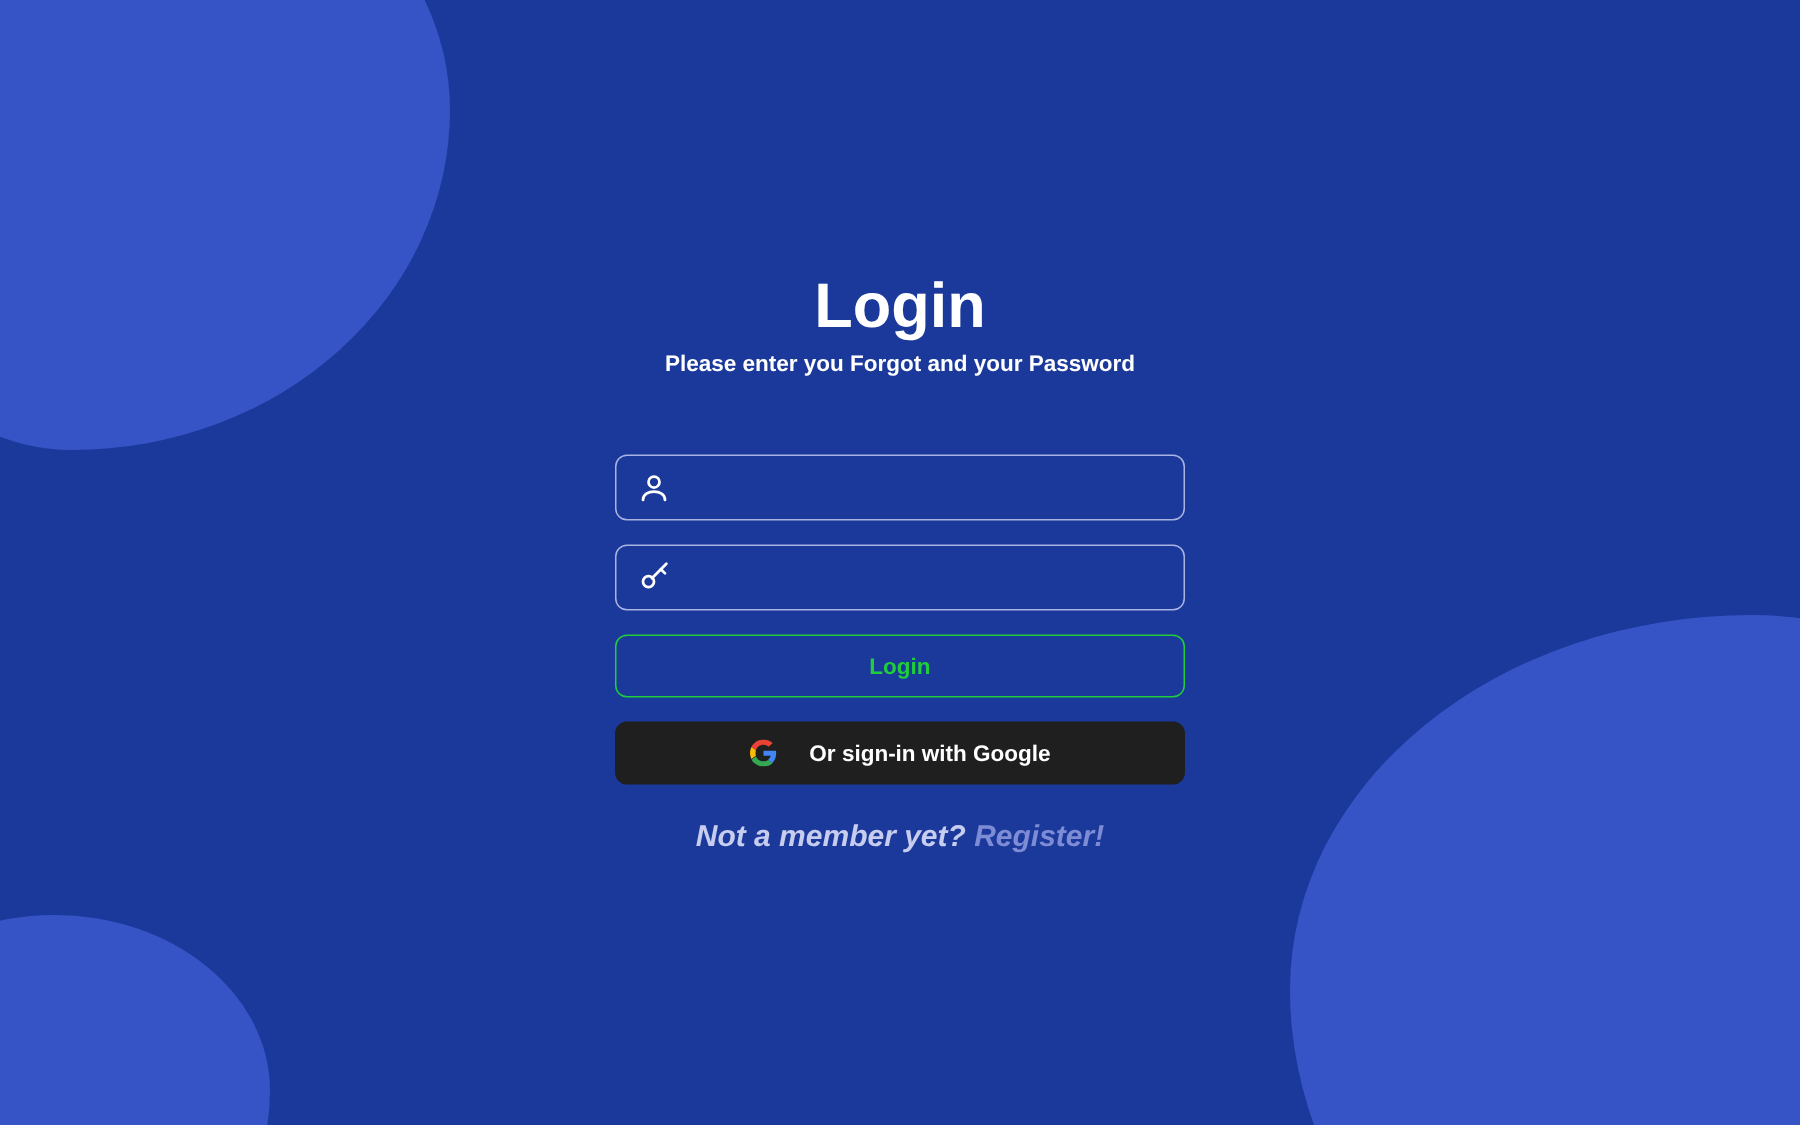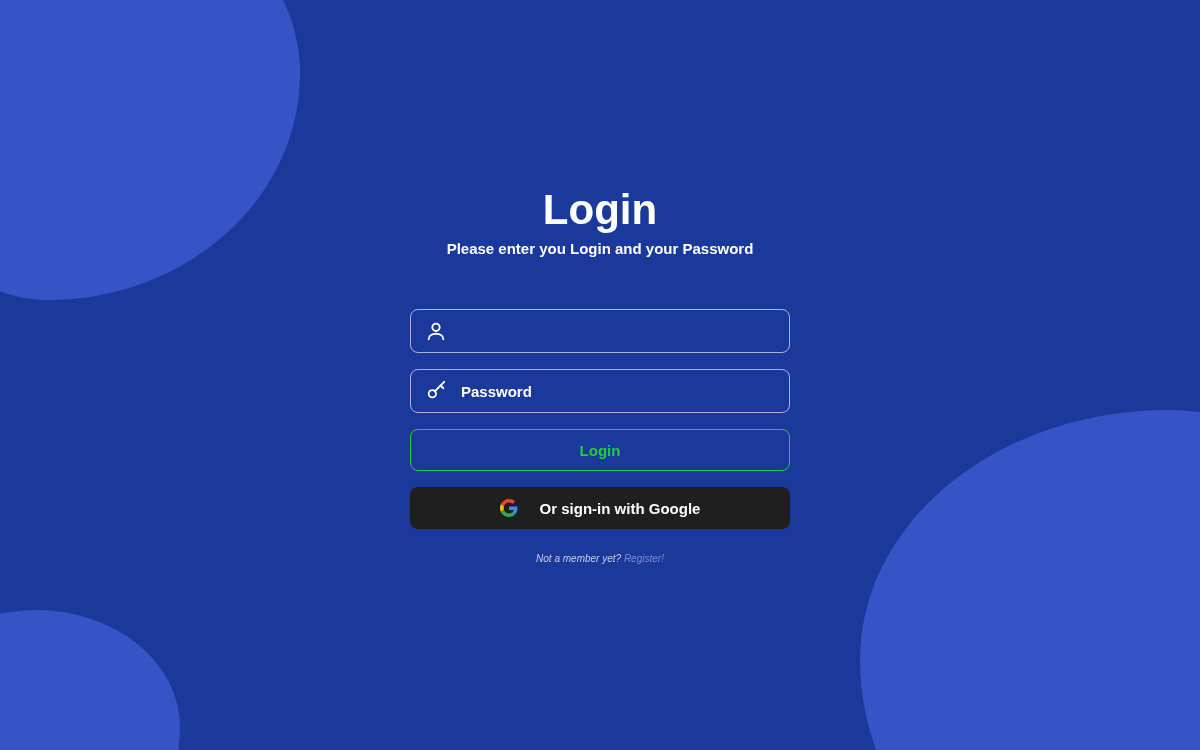--- a/index.html
+++ b/index.html
@@ -108,57 +108,57 @@
   }
   .g-mark {
     width: 18px; height: 18px;
     display: inline-flex;
   }
 
   .footer {
     margin-top: 24px;
     font-style: italic;
     color: #c7cdee;
-    font-size: 10px;
+    font-size: 20px;
+    font-weight: bold;
   }
   .footer .reg {
     color: #7e8cd6;
     cursor: pointer;
   }
 </style>
 </head>
 <body>
 
 <div class="blob blob-tl"></div>
 <div class="blob blob-br"></div>
 <div class="blob blob-bl"></div>
 
 <div class="card">
 
   <h1 class="title">Login</h1>
-  <p class="subtitle">Please enter you Login and your Password</p>
+  <p class="subtitle">Please enter you Forgot and your Password</p>
 
   <div class="field">
     <span class="icon">
       <svg viewBox="0 0 24 24" width="22" height="22" fill="none" stroke="#fff" stroke-width="2" stroke-linecap="round" stroke-linejoin="round">
         <circle cx="12" cy="8" r="4"></circle>
         <path d="M4 21c0-4 4-6 8-6s8 2 8 6"></path>
       </svg>
     </span>
   </div>
 
   <div class="field">
     <span class="icon">
       <svg viewBox="0 0 24 24" width="22" height="22" fill="none" stroke="#fff" stroke-width="2" stroke-linecap="round" stroke-linejoin="round">
         <circle cx="8" cy="15" r="4"></circle>
         <path d="M10.5 12.5 L21 2"></path>
         <path d="M17 6 l3 3"></path>
       </svg>
     </span>
-    <input type="password" placeholder="Password" style="">
   </div>
 
 
   <button class="btn btn-login">Login</button>
 
   <button class="btn btn-google">
     <span class="g-mark">
       <svg viewBox="0 0 48 48" width="18" height="18">
         <path fill="#EA4335" d="M24 9.5c3.6 0 6.8 1.2 9.3 3.6l6.9-6.9C35.9 2.3 30.4 0 24 0 14.6 0 6.5 5.4 2.6 13.2l8 6.2C12.5 13.2 17.7 9.5 24 9.5z"></path>
         <path fill="#4285F4" d="M46.5 24.5c0-1.6-.1-3.1-.4-4.5H24v9h12.7c-.6 3-2.3 5.6-4.9 7.3l7.6 5.9c4.4-4.1 7.1-10.2 7.1-17.7z"></path>

